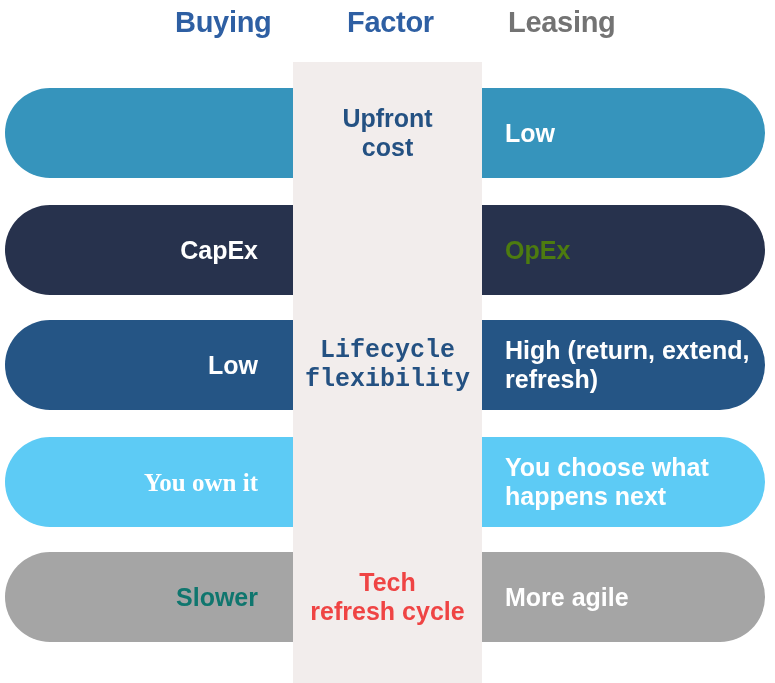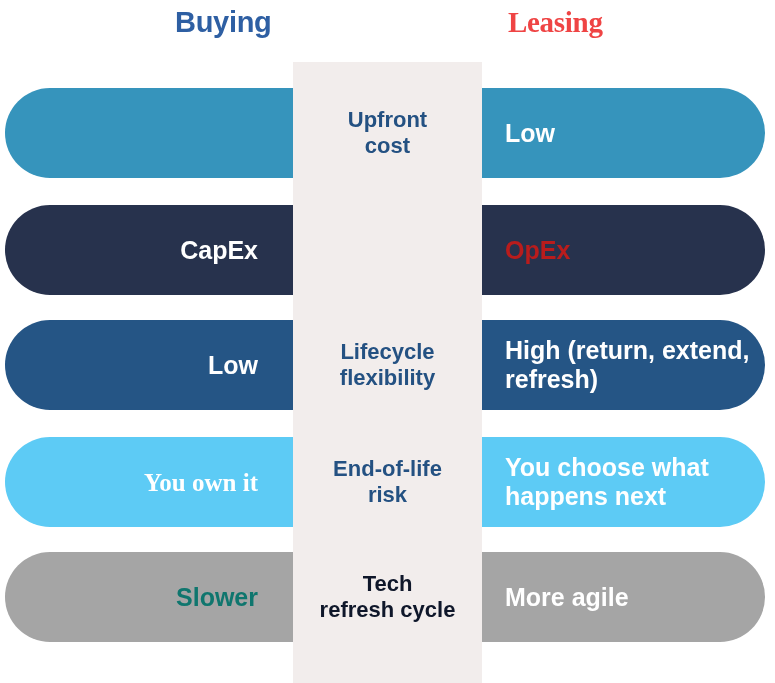--- a/index.html
+++ b/index.html
@@ -116,21 +116,21 @@
     text-align: left;
     color: #ffffff;
     font-size: 25px;
   }
   .cell-center {
     left: 293px;
     width: 189px;
     justify-content: center;
     text-align: center;
     color: #245182;
-    font-size: 22px;
+    font-size: 25px;
     z-index: 5;
   }
 </style>
 </head>
 <body>
 
 <div class="board">
 
   <div class="center-strip" style="background: rgb(242, 237, 236);"></div>
 
@@ -147,45 +147,43 @@
     <div class="row row-3">
       <div class="row-bar" style="background: rgb(93, 203, 245);"></div>
     </div>
     <div class="row row-4">
       <div class="row-bar" style="background: rgb(165, 165, 165);"></div>
     </div>
   </div>
 
   <div class="header-row">
     <div class="hdr hdr-buying" style="color: rgb(46, 95, 163);">Buying</div>
-    <div class="hdr hdr-leasing" style="color: #ef4444; font-family: Liberation Serif, serif;">Leasing</div>
+    <div class="hdr hdr-factor" style="color: rgb(46, 95, 163);">Factor</div>
+    <div class="hdr hdr-leasing" style="color: #737373;">Leasing</div>
   </div>
 
   <div class="labels">
 
     <div class="cell cell-center" style="top: 88px; color: rgb(36, 81, 130);">
       <span>Upfront<br>cost</span>
     </div>
     <div class="cell cell-right" style="top: 88px; color: rgb(255, 255, 255);">Low</div>
 
     <div class="cell cell-left" style="top: 205px; color: rgb(255, 255, 255);">CapEx</div>
-    <div class="cell cell-right" style="top: 205px; color: #b91c1c;">OpEx</div>
+    <div class="cell cell-right" style="top: 205px; color: #4d7c0f;">OpEx</div>
 
     <div class="cell cell-left" style="top: 320px; color: rgb(255, 255, 255);">Low</div>
-    <div class="cell cell-center" style="top: 320px; color: rgb(36, 81, 130);">
+    <div class="cell cell-center" style="top: 320px; color: rgb(36, 81, 130); font-family: Liberation Mono, monospace;">
       <span>Lifecycle<br>flexibility</span>
     </div>
     <div class="cell cell-right" style="top: 320px; color: rgb(255, 255, 255);">High (return, extend, refresh)</div>
 
     <div class="cell cell-left" style="top: 437px; color: rgb(255, 255, 255); font-family: Liberation Serif, serif;">You own it</div>
-    <div class="cell cell-center" style="top: 437px; color: rgb(36, 81, 130);">
-      <span>End-of-life<br>risk</span>
-    </div>
     <div class="cell cell-right" style="top: 437px; color: rgb(255, 255, 255);">You choose what happens next</div>
 
     <div class="cell cell-left" style="top: 552px; color: #0f766e;">Slower</div>
-    <div class="cell cell-center" style="top: 552px; color: #0f172a;">
+    <div class="cell cell-center" style="top: 552px; color: #ef4444;">
       <span>Tech<br>refresh cycle</span>
     </div>
     <div class="cell cell-right" style="top: 552px; color: rgb(255, 255, 255);">More agile</div>
 
   </div>
 </div>
 
 </body></html>

